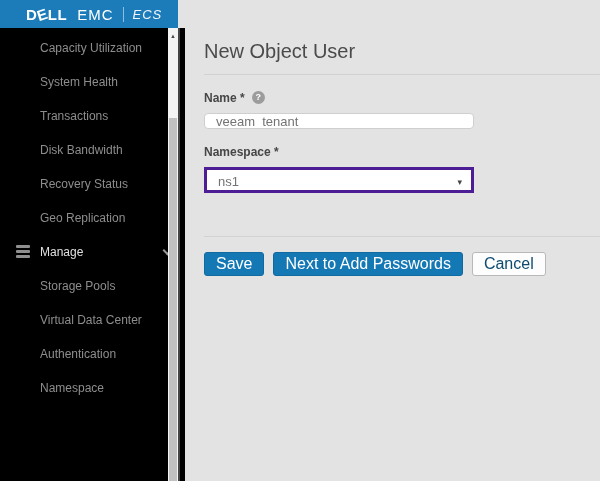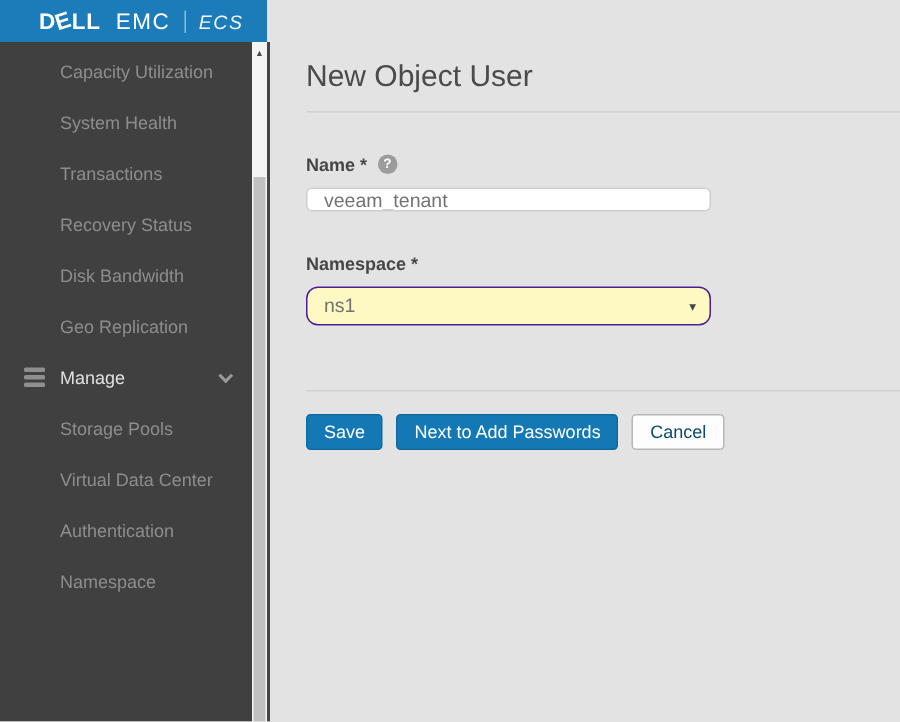--- a/index.html
+++ b/index.html
@@ -12,22 +12,22 @@
             background:#1c7cba; display:flex; align-items:center; padding-left:26px;
             color:#fff; white-space:nowrap; }
   .brand-dell { font-weight:bold; font-size:15px; letter-spacing:.5px; }
   .brand-dell .tilt-e { display:inline-block; transform:rotate(-18deg); }
   .brand-emc { font-weight:normal; font-size:15px; letter-spacing:1px; margin-left:10px; }
   .brand-sep { display:inline-block; width:1px; height:15px; background:rgba(255,255,255,.5);
                margin:0 9px; }
   .brand-product { font-size:13px; letter-spacing:1px; color:#f2f6fa;font-style:italic; }
 
   
-  .sidebar { position:absolute; left:0; top:28px; width:168px; height:453px;
-             background:#404040; padding-top:3px; overflow:hidden; }
+  .sidebar { position:absolute; left:0; top:28px; width:185px; height:453px;
+             background:#000000; padding-top:3px; overflow:hidden; }
   .nav-item { position:relative; height:34px; line-height:34px; padding-left:40px;
               font-size:12px; color:#8d8d8d; cursor:pointer; white-space:nowrap; }
   .nav-item.parent { color:#e0e0e0; }
   .nav-item.selected { background:#424242; color:#ededed; }
   .stack-icon { position:absolute; left:16px; top:10px; width:14px; height:14px; }
   .stack-icon span { display:block; width:14px; height:3px; background:#8f8f8f;
                      margin-bottom:2px; border-radius:1px; }
   .chev-icon { position:absolute; right:14px; top:12px; width:7px; height:7px;
                border-right:2px solid #9a9a9a; border-bottom:2px solid #9a9a9a;
                transform:rotate(45deg); }
@@ -40,60 +40,60 @@
   .sb-thumb { position:absolute; left:1px; top:90px; width:8px; height:363px;
               background:#c1c1c1; cursor:pointer; }
   .side-edge { position:absolute; left:178px; top:28px; width:2px; height:453px;
                background:#454545; }
 
   
   .content { position:absolute; left:180px; top:28px; right:0; bottom:0;
              padding:12px 0 0 24px; }
   .page-title { font-size:20px; font-weight:normal; color:#4b4b4b; }
   .divider { border:none; border-top:1px solid #d2d2d2; margin-top:11px; }
-  .field-label { margin-top:28px; font-size:12px; font-weight:bold; color:#464646;
+  .field-label { margin-top:16px; font-size:12px; font-weight:bold; color:#464646;
                  display:flex; }
   .help-icon { display:inline-block; width:13px; height:13px; margin-left:7px;
                background:#9c9c9c; color:#fff; border-radius:50%; font-size:9px;
                font-weight:bold; line-height:13px; text-align:center; cursor:pointer; }
   .text-input { display:block; margin-top:8px; width:270px; height:16px;
                 border:1px solid #cfcfcf; border-radius:4px; background:#fff;
                 padding:0 11px; font-size:13px; color:#737373;
                 font-family:"Liberation Sans", sans-serif; }
   .select-box { position:relative; margin-top:8px; width:270px; height:26px;
-                border:1px solid #4c1d95; border-radius:8px; background:#fef9c3;
+                border:3px solid #4c1d95; border-radius:0; background:#ffffff;
                 font-size:13px; color:#737373; line-height:24px; padding:0 11px;
                 cursor:pointer; }
   .select-caret { position:absolute; right:9px; top:0; font-size:9px; color:#444;
                   line-height:24px; }
   .divider2 { border:none; border-top:1px solid #d2d2d2; margin-top:43px; }
   .btn-row { margin-top:15px; display:flex; gap:9px; }
-  .btn { height:24px; padding:0 11px; font-size:12px; border-radius:3px;
+  .btn { height:24px; padding:0 11px; font-size:16px; border-radius:3px;
          cursor:pointer; font-family:"Liberation Sans", sans-serif; }
   .btn-primary { background:#1478b5; border:1px solid #116a9f; color:#fff; }
   .btn-default { background:#fdfdfd; border:1px solid #b8b8b8; color:#0c4a6e; }
 </style>
 </head>
 <body>
 
 <div class="app">
 
   <div class="topbar">
     <span class="brand-dell"><span>D</span><span class="tilt-e">E</span><span>LL</span></span>
     <span class="brand-emc">EMC</span>
     <span class="brand-sep"></span>
     <span class="brand-product">ECS</span>
   </div>
 
   <div class="sidebar">
     <div class="nav-item">Capacity Utilization</div>
     <div class="nav-item">System Health</div>
     <div class="nav-item">Transactions</div>
+    <div class="nav-item">Disk Bandwidth</div>
     <div class="nav-item">Recovery Status</div>
-    <div class="nav-item">Disk Bandwidth</div>
     <div class="nav-item">Geo Replication</div>
     <div class="nav-item parent">
       <span class="stack-icon">
         <span></span>
           <span></span>
           <span></span>
       </span>
       <span>Manage</span>
       <span class="chev-icon"></span>
     </div>

